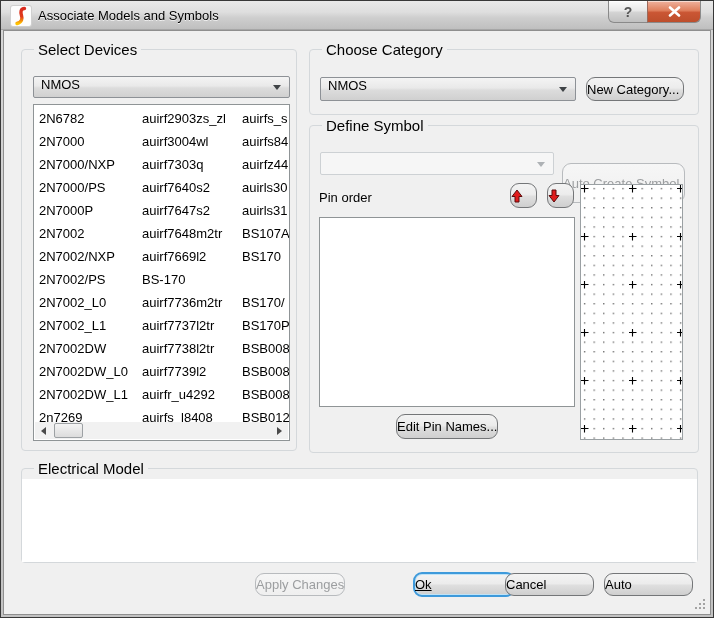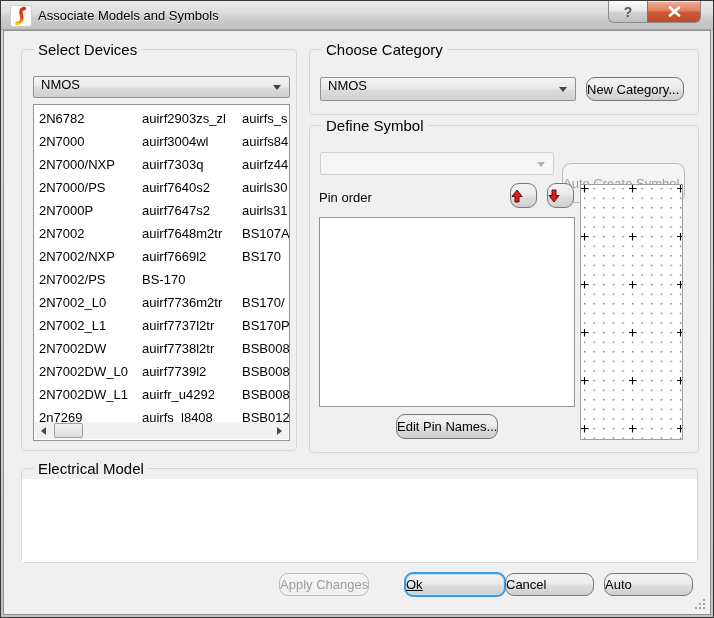--- a/index.html
+++ b/index.html
@@ -60,22 +60,22 @@
     background:linear-gradient(180deg,#f3f3f3 0%,#ececec 45%,#dedede 55%,#cfcfcf 100%);
     font-size:13px;display:flex;align-items:center;justify-content:flex-start;cursor:default;white-space:nowrap;
   }
   .btn.disabled{border-color:#b8bbbe;background:linear-gradient(180deg,#f6f6f6,#efefef);color:#9c9ea0;}
   .btn.default{border:2px solid #3e9adb;box-shadow:inset 0 0 0 1px #bfe3f7;}
   #btn-new-category{left:585px;top:76px;width:98px;height:24px;}
   #btn-auto-create{left:561px;top:162px;width:123px;height:40px;}
   #btn-pin-up{left:509px;top:182px;width:27px;height:25px;}
   #btn-pin-down{left:546px;top:182px;width:27px;height:25px;}
   #btn-edit-pins{left:395px;top:413px;width:102px;height:25px;}
-  #btn-apply{left:254px;top:572px;width:90px;height:23px;margin-left:24px;}
-  #btn-ok{left:403px;top:571px;width:102px;height:25px;text-decoration:underline;}
+  #btn-apply{left:254px;top:572px;width:90px;height:23px;}
+  #btn-ok{left:412px;top:571px;width:102px;height:25px;text-decoration:underline;}
   #btn-cancel{left:504px;top:572px;width:89px;height:23px;}
   #btn-help{left:603px;top:572px;width:89px;height:23px;}
   
   .plain-label{position:absolute;font-size:13px;white-space:nowrap;}
   #pin-order-label{left:318px;top:189px;}
   
   .listbox{position:absolute;background:#fff;border:1px solid #8f9496;}
   #device-list{left:32px;top:103px;width:257px;height:337px;overflow:hidden;}
   #pin-list{left:318px;top:216px;width:256px;height:190px;}
   .rows{position:absolute;left:0;top:2px;right:0;}

